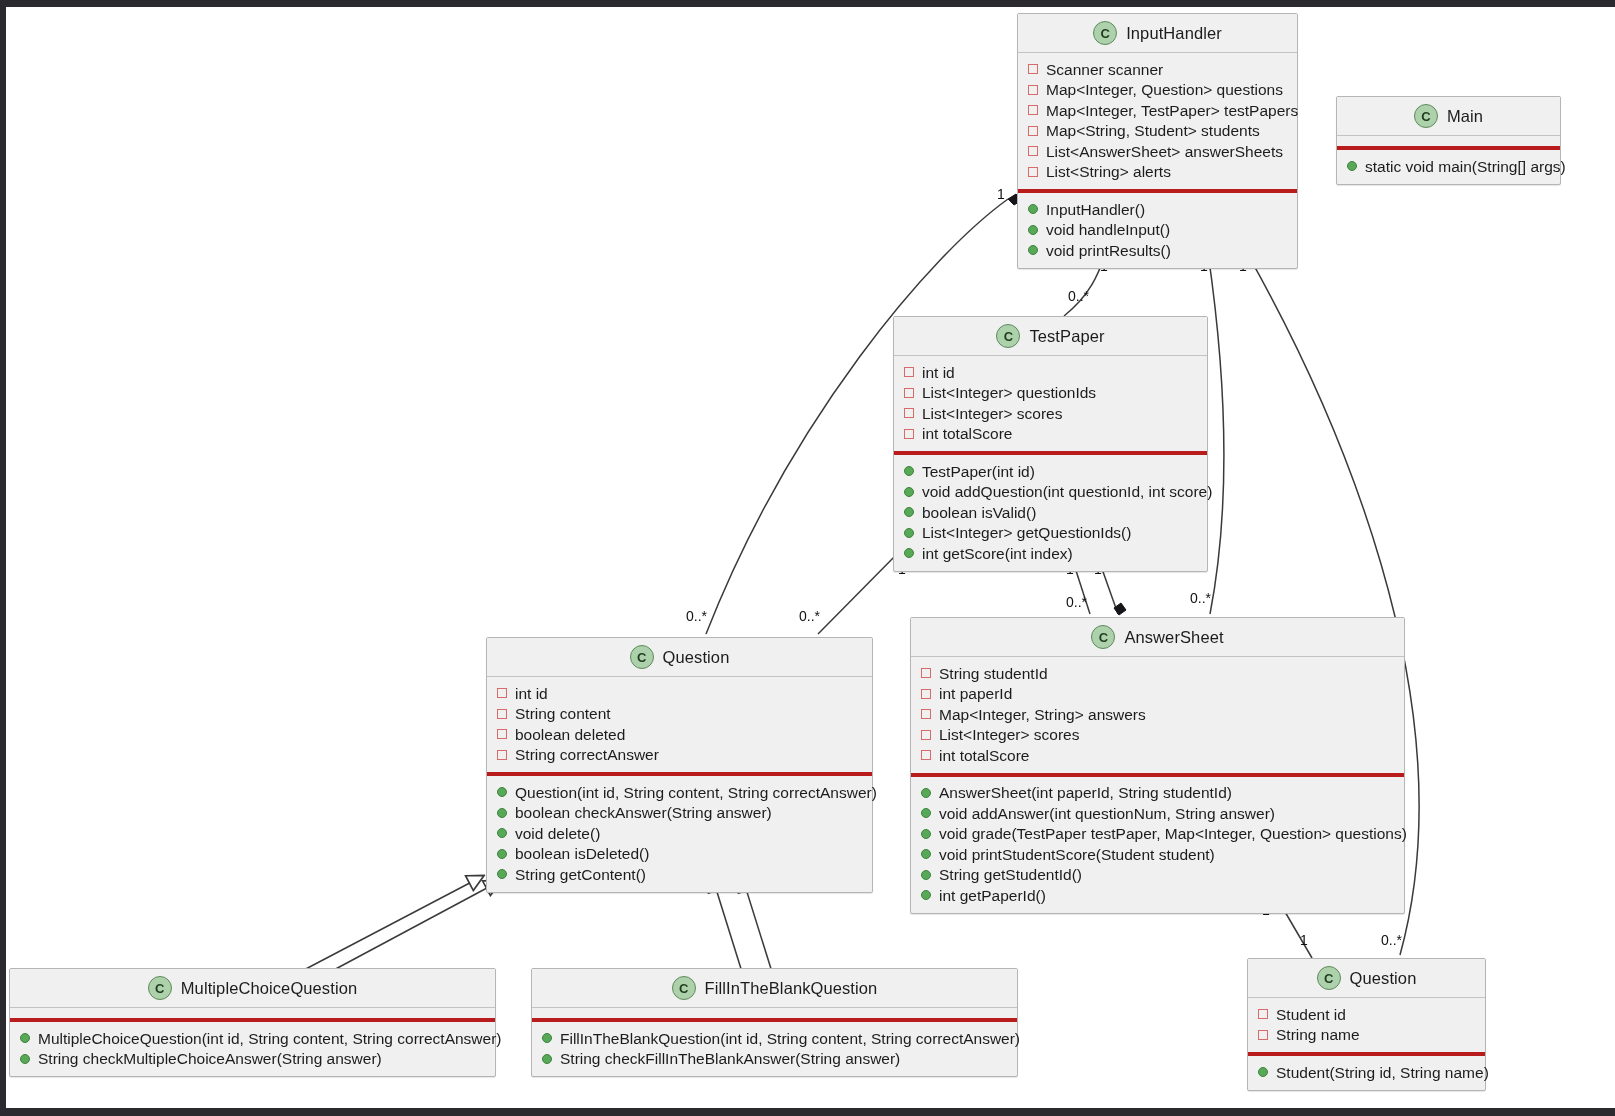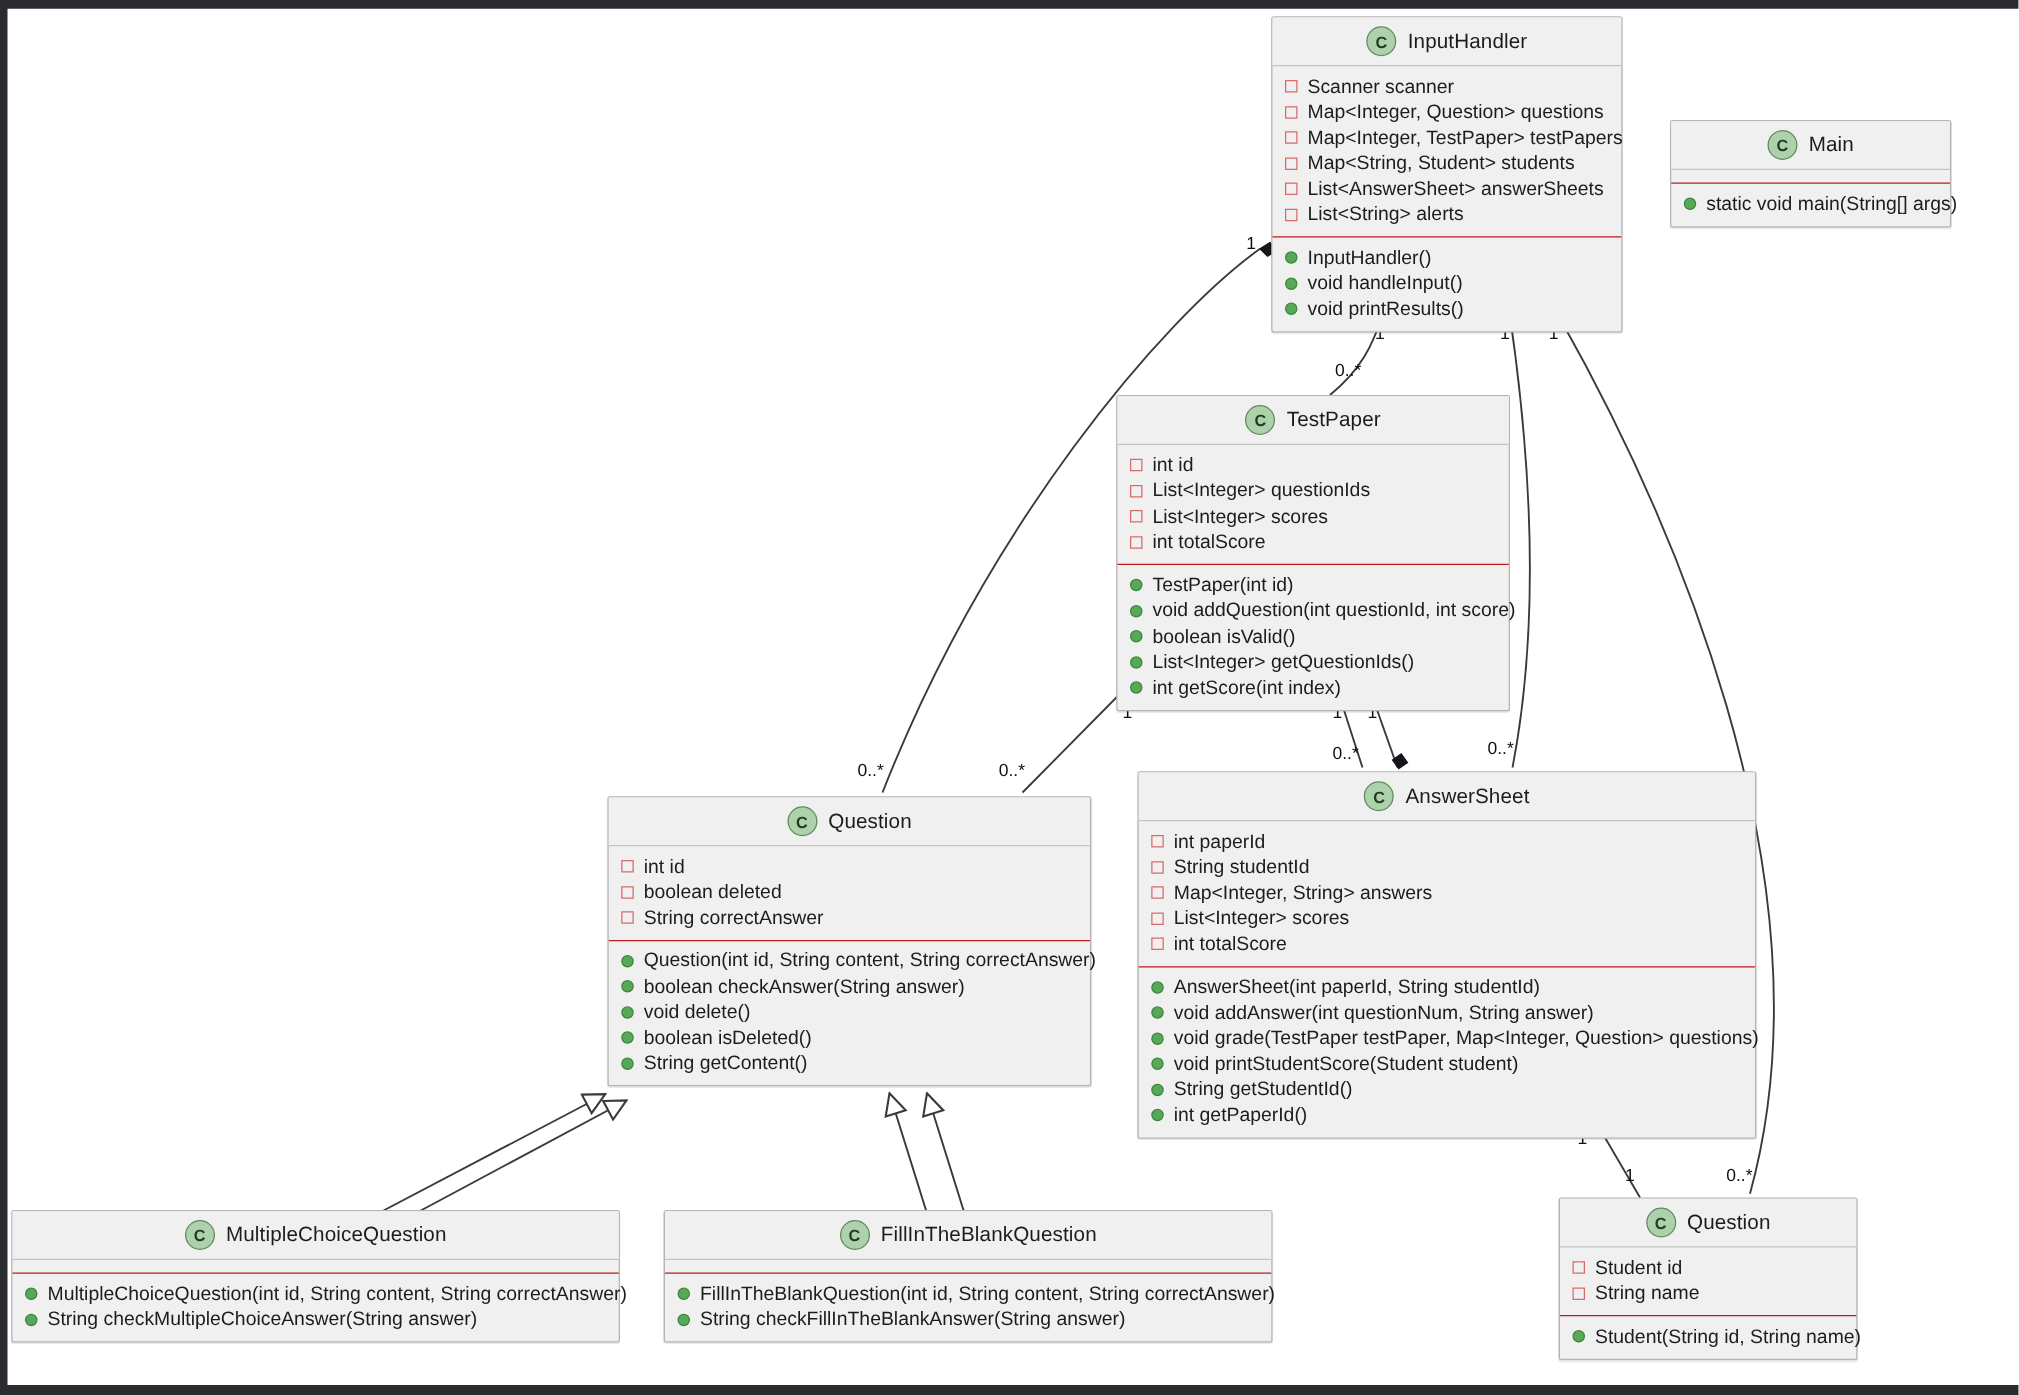--- a/index.html
+++ b/index.html
@@ -71,21 +71,21 @@
   }
   .uml-title {
     font-size: 16.5px;
     color: #1c1c1c;
     letter-spacing: 0.1px;
   }
   .uml-section {
     padding: 6px 0 7px 0;
   }
   .uml-section + .uml-section {
-    border-top: 1px solid #b91c1c;
+    border-top: 4px solid #b91c1c;
   }
   .uml-section.empty {
     padding: 0;
     height: 10px;
   }
   .uml-row {
     display: flex;
     align-items: center;
     gap: 8px;
     padding: 0 10px;
@@ -307,20 +307,24 @@
           <div class="uml-badge">C</div>
           <div class="uml-title">Question</div>
         </div>
         <div class="uml-section">
           <div class="uml-row">
             <span class="mark attr"></span>
             <span class="rowtext">int id</span>
           </div>
           <div class="uml-row">
             <span class="mark attr"></span>
+            <span class="rowtext">String content</span>
+          </div>
+          <div class="uml-row">
+            <span class="mark attr"></span>
             <span class="rowtext">boolean deleted</span>
           </div>
           <div class="uml-row">
             <span class="mark attr"></span>
             <span class="rowtext">String correctAnswer</span>
           </div>
         </div>
         <div class="uml-section">
           <div class="uml-row">
             <span class="mark meth"></span>
@@ -345,28 +349,28 @@
         </div>
       </div>
       <div class="umlclass" style="left: 910px; top: 617px; width: 495px;">
         <div class="uml-header">
           <div class="uml-badge">C</div>
           <div class="uml-title">AnswerSheet</div>
         </div>
         <div class="uml-section">
           <div class="uml-row">
             <span class="mark attr"></span>
+            <span class="rowtext">String studentId</span>
+          </div>
+          <div class="uml-row">
+            <span class="mark attr"></span>
             <span class="rowtext">int paperId</span>
           </div>
           <div class="uml-row">
             <span class="mark attr"></span>
-            <span class="rowtext">String studentId</span>
-          </div>
-          <div class="uml-row">
-            <span class="mark attr"></span>
             <span class="rowtext">Map&lt;Integer, String&gt; answers</span>
           </div>
           <div class="uml-row">
             <span class="mark attr"></span>
             <span class="rowtext">List&lt;Integer&gt; scores</span>
           </div>
           <div class="uml-row">
             <span class="mark attr"></span>
             <span class="rowtext">int totalScore</span>
           </div>

